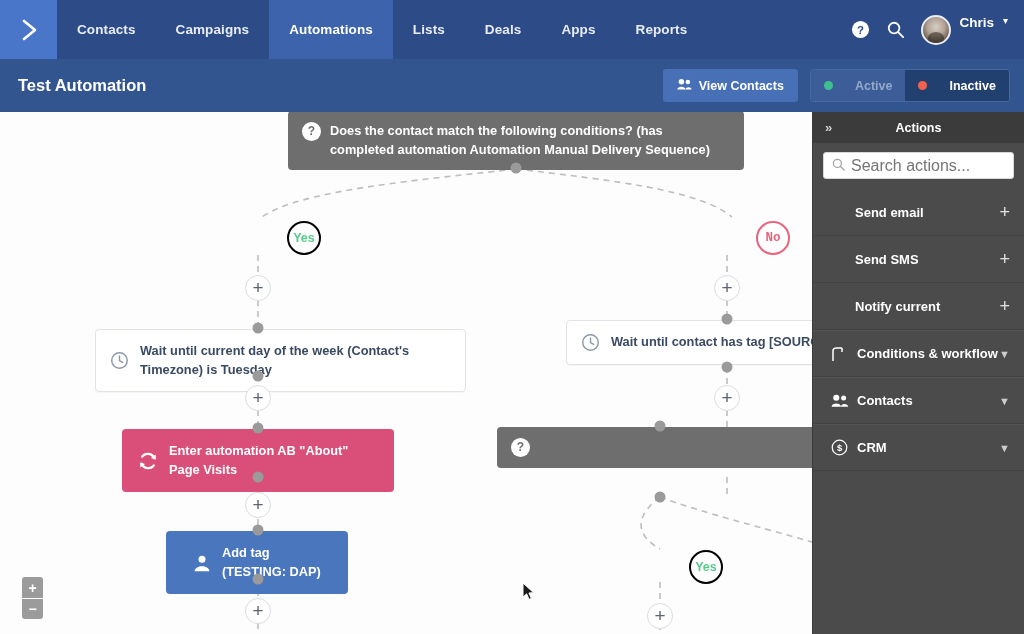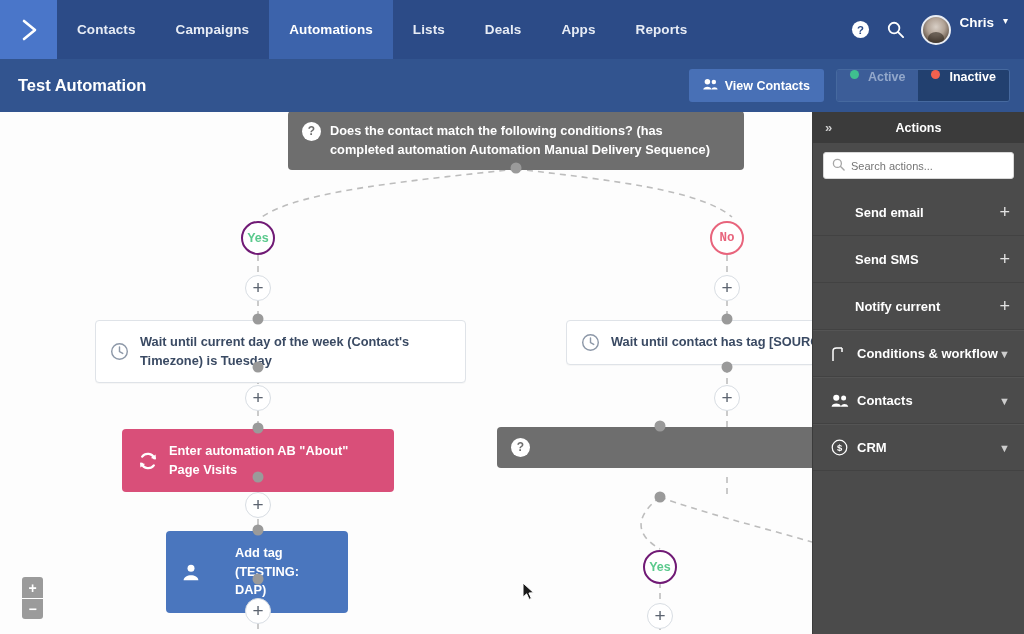--- a/index.html
+++ b/index.html
@@ -55,21 +55,21 @@
   .subheader-right { margin-left:auto; display:flex; align-items:center; gap: 12px; }
   .btn-view-contacts {
     background: #4870b6; color:#ffffff; border: none; border-radius: 3px;
     height: 33px; padding: 0 14px; font-size: 12.5px; font-weight: bold;
     display: flex; align-items: center; gap: 7px; cursor:pointer;
     font-family: "Liberation Sans", sans-serif;
   }
   .toggle-group { display:flex; height:33px; border-radius:3px; overflow:hidden;
     border:1px solid #46699f; }
   .toggle-btn {
-    display:flex; gap:9px; padding: 0 13px;
+    display:flex; align-items:center; gap:22px; padding: 0 13px;
     font-size: 12.5px; font-weight: bold; cursor:pointer; background: #3c5d98;
     color: #93a8cb;
   }
   .toggle-btn.selected { background: #22406f; color:#ffffff; }
   .dot { width: 9px; height: 9px; border-radius: 50%; display:inline-block; }
 
   
   .canvas {
     position: absolute; left: 0; top: 112px; width: 812px; height: 522px;
     background: #fdfdfd; overflow: hidden;
@@ -82,38 +82,38 @@
     font-size: 12.8px; font-weight: bold; line-height: 1.45;
   }
   .node-cond {
     background:#6e6e6e; color:#ffffff; padding: 11px 14px 11px 14px;
   }
   .node-white {
     background:#ffffff; color:#3a4a63; border:1px solid #dfe3e8; padding: 12px 14px;
     box-shadow: 0 1px 1px rgba(0,0,0,.03);
   }
   .node-pink { background:#d94f79; color:#ffffff; padding: 13px 16px; }
-  .node-blue { background:#4a76be; color:#ffffff; padding: 13px 16px; gap: 24px; }
+  .node-blue { background:#4a76be; color:#ffffff; padding: 13px 27px; }
 
   .q-icon {
     flex:none; width:19px; height:19px; border-radius:50%; background:#ffffff;
     color:#6e6e6e; font-size:12px; font-weight:bold; display:flex;
     align-items:center; justify-content:center; margin-right:9px;
   }
   .node-icon { flex:none; margin-right:11px; display:flex; align-items:center; }
 
   .anchor {
     position:absolute; width:11px; height:11px; border-radius:50%;
     background:#9a9a9a; transform:translate(-50%,-50%);
   }
   .branch-circle {
     position:absolute; width:34px; height:34px; border-radius:50%;
-    background:#ffffff; border:2px solid #701a75; color:#5ac98c;
+    background:#ffffff; border:2px solid #000000; color:#5ac98c;
     font-size:12.5px; font-weight:bold; display:flex; align-items:center;
-    justify-content:center; transform:translate(-50%,-50%); cursor:pointer;
+    justify-content:center; transform:translate(-50%,-50%); cursor:pointer;margin-left:46px;
   }
   .branch-circle.no { border-color:#e8647c; color:#e8647c; }
   .plus-circle {
     position:absolute; width:26px; height:26px; border-radius:50%;
     background:#ffffff; border:1px solid #d8dde3; color:#5b6personally;
     display:flex; align-items:center; justify-content:center;
     transform:translate(-50%,-50%); cursor:pointer;
   }
   .plus-circle span { font-size:19px; color:#5c6470; line-height:1; font-weight:300;
      margin-top:-2px;}
@@ -146,21 +146,21 @@
   .sb-title {
     position:absolute; left:0; right:0; text-align:center; color:#ffffff;
     font-size:12.5px; font-weight:bold; pointer-events:none;
   }
   .sb-search-wrap { padding: 9px 10px 10px 10px; background:#4b4b4b; }
   .sb-search {
     width:100%; height:27px; border-radius:3px; border:1px solid #d8d8d8;
     background:#ffffff; display:flex; align-items:center; padding:0 8px; gap:6px;
   }
   .sb-search input {
-    border:none; outline:none; font-size:11px; color:#4d7c0f; width:100%;
+    border:none; outline:none; font-size:16px; color:#4d7c0f; width:100%;
     font-family:"Liberation Sans", sans-serif; background:transparent;
   }
   .sb-group {
     height:47px; display:flex; align-items:center; padding: 0 14px 0 18px;
     border-bottom:1px solid #424242; border-top:1px solid #545454;
     color:#ffffff; font-size:13px; font-weight:bold; cursor:pointer;
   }
   .sb-group .g-icon { width:22px; flex:none; display:flex; align-items:center; }
   .sb-group .g-label { margin-left:4px; }
   .sb-group .g-chev { margin-left:auto; color:#cdcdcd; font-size:11px; }
@@ -290,21 +290,21 @@
       <span>+</span>
     </div>
 
     <div class="branch-circle no" style="left:727px; top:126px;font-family:Liberation Mono, monospace;">
       <span>No</span>
     </div>
     <div class="plus-circle" style="left:727px; top:176px;">
       <span>+</span>
     </div>
 
-    <div class="node" style="left:50px; top:208px; width:416px;padding-left:45px;">
+    <div class="node" style="left:50px; top:217px; width:416px;padding-left:45px;">
       <div class="node-box node-white">
         <span class="node-icon">
           <svg width="19" height="19" viewBox="0 0 20 20">
             <circle cx="10" cy="10" r="8.2" fill="none" stroke="#8d98a8" stroke-width="1.5"></circle>
             <path d="M10 5.3 V10.2 L13.4 12.1" fill="none" stroke="#8d98a8" stroke-width="1.5" stroke-linecap="round"></path>
           </svg>
         </span>
         <span>Wait until current day of the week (Contact's Timezone) is Tuesday</span>
       </div>
       <span class="anchor" style="left:208px; top:-1px;"></span>

